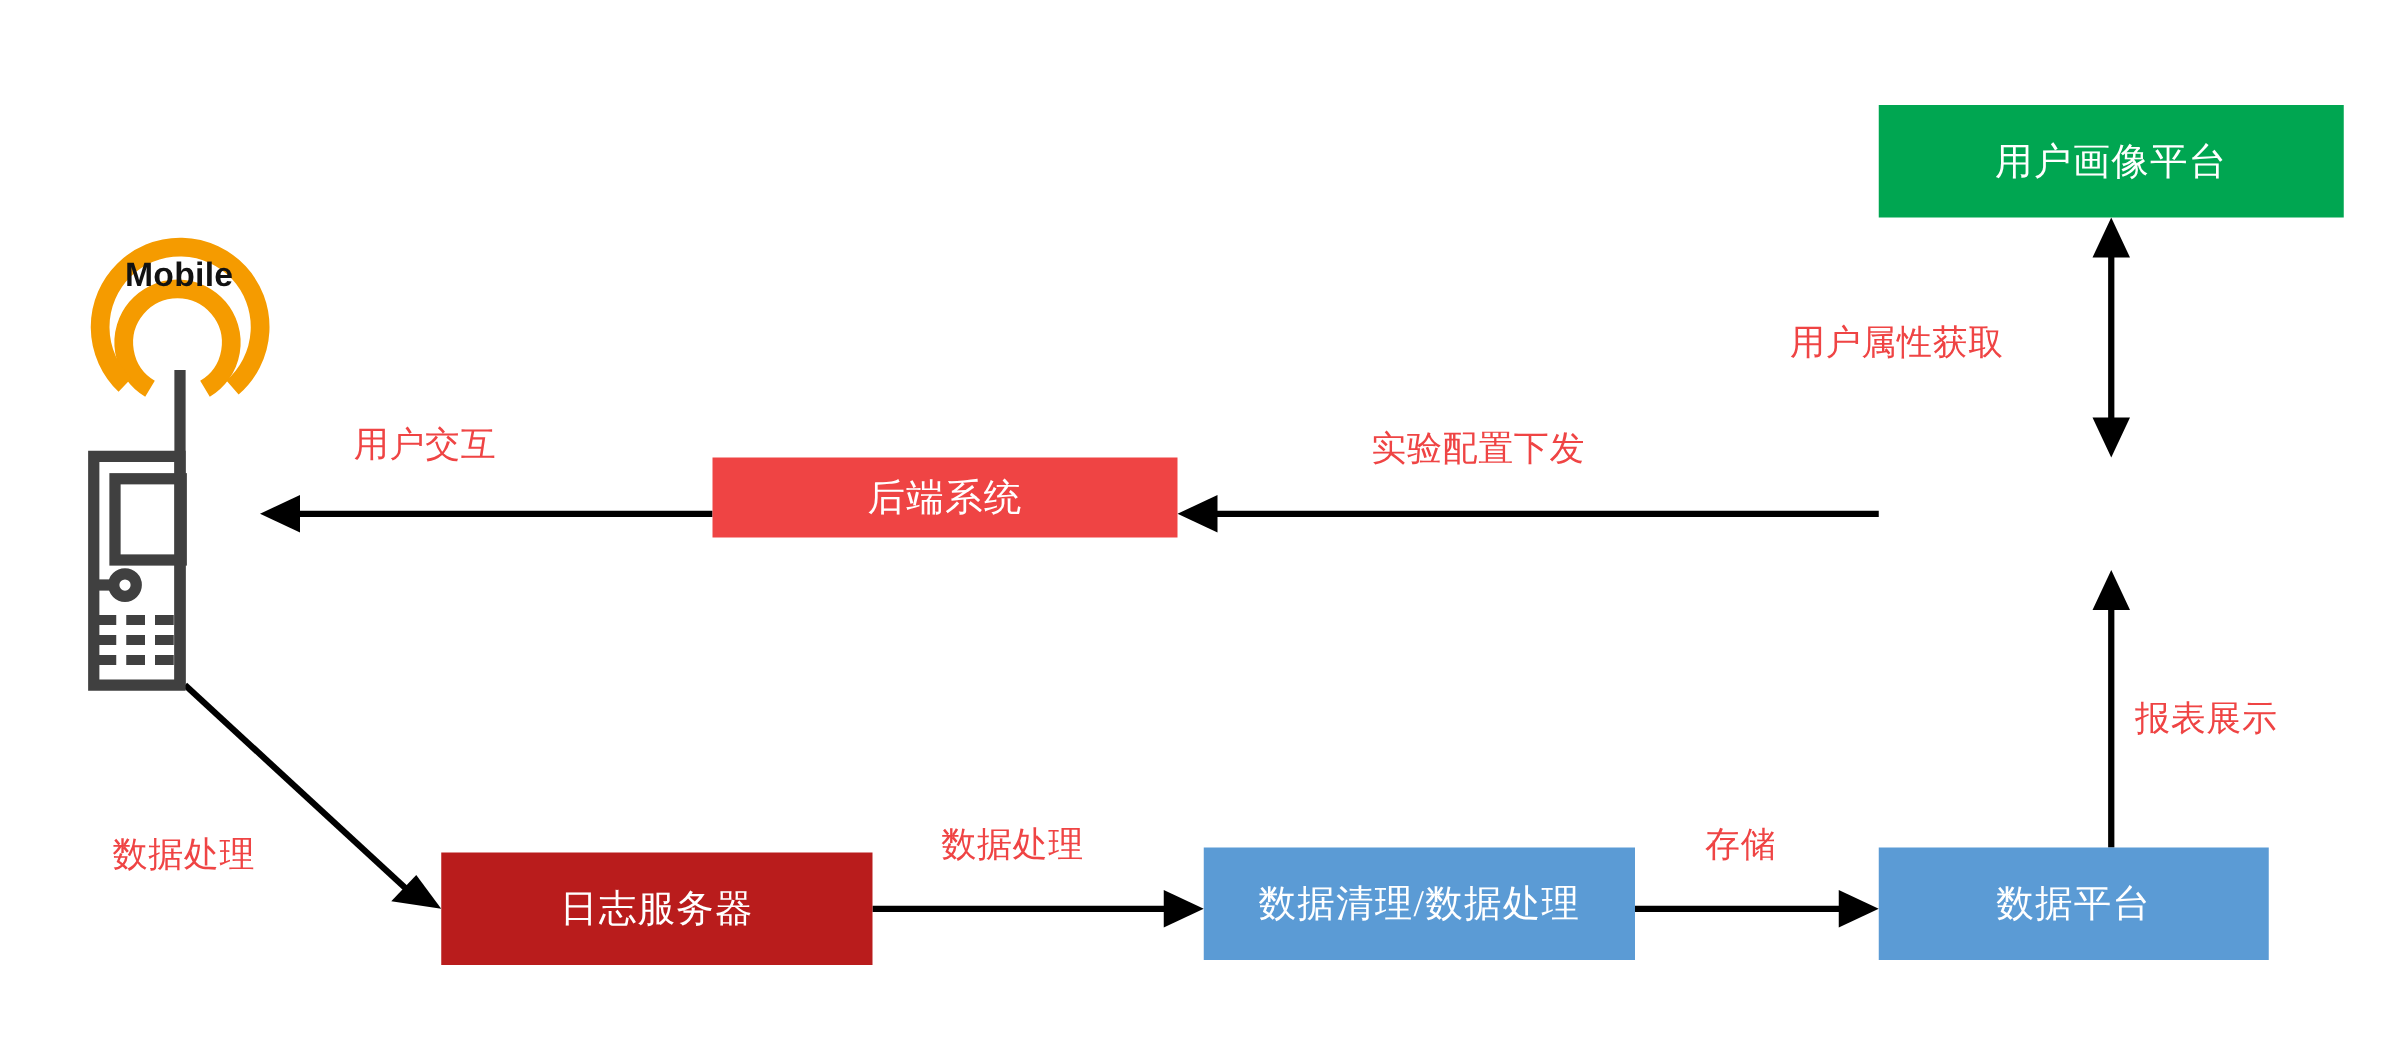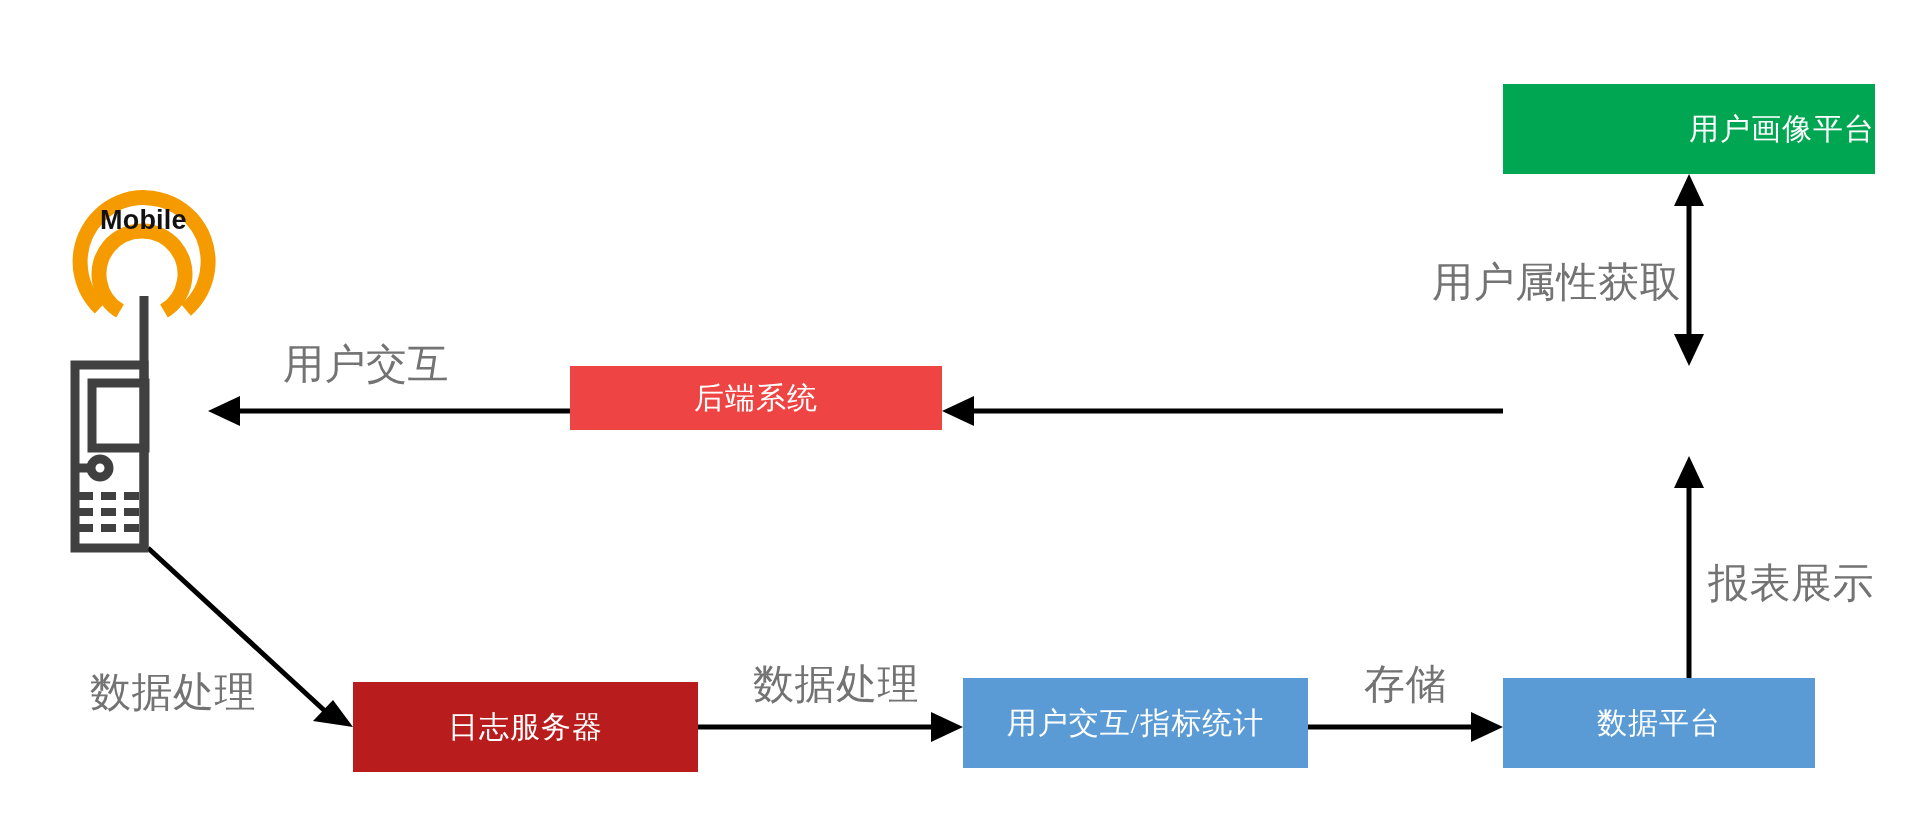--- a/index.html
+++ b/index.html
@@ -20,23 +20,23 @@
     font-size:30px;
     letter-spacing:1px;
     box-sizing:border-box;
     white-space:nowrap;
   }
   .node-label{pointer-events:none;}
 
   
   .edge-label{
     position:absolute;
-    color:#737373;
+    color:#ef4444;
     font-family:"Liberation Serif","DejaVu Serif",serif;
-    font-size:41px;
+    font-size:28px;
     white-space:nowrap;
     letter-spacing:0.5px;
   }
   .mobile-title{
     position:absolute;
     color:#121212;
     font-family:"Liberation Sans","DejaVu Sans",sans-serif;
     font-weight:bold;
     font-size:27px;
     letter-spacing:0.2px;
@@ -119,43 +119,44 @@
       <rect x="101" y="508" width="15" height="8"></rect>
       <rect x="124" y="508" width="15" height="8"></rect>
       <rect x="78" y="524" width="15" height="8"></rect>
       <rect x="101" y="524" width="15" height="8"></rect>
       <rect x="124" y="524" width="15" height="8"></rect>
     </g>
   </svg>
 
   <div class="mobile-title" style="left:80px;top:205px;margin-left:20px;">Mobile</div>
 
-  <div class="node" id="n0" style="left:1503px;top:84px;width:372px;height:90px;background:#00A651;justify-content:flex-end;">
+  <div class="node" id="n0" style="left:1503px;top:84px;width:372px;height:90px;background:#00A651;">
     <span class="node-label">用户画像平台</span>
   </div>
 
   <div class="node" id="n1" style="left:570px;top:366px;width:372px;height:64px;background:#ef4444;">
     <span class="node-label">后端系统</span>
   </div>
 
 
   <div class="node" id="n3" style="left:353px;top:682px;width:345px;height:90px;background:#b91c1c;">
     <span class="node-label">日志服务器</span>
   </div>
 
   <div class="node" id="n4" style="left:963px;top:678px;width:345px;height:90px;background:#5B9BD5;">
-    <span class="node-label">用户交互/指标统计</span>
+    <span class="node-label">数据清理/数据处理</span>
   </div>
 
   <div class="node" id="n5" style="left:1503px;top:678px;width:312px;height:90px;background:#5B9BD5;">
     <span class="node-label">数据平台</span>
   </div>
 
   <div class="edge-label" style="left:283px;top:337px;">用户交互</div>
 
+  <div class="edge-label" style="left:1097px;top:340px;">实验配置下发</div>
 
   <div class="edge-label" style="left:1432px;top:255px;">用户属性获取</div>
 
   <div class="edge-label" style="left:1708px;top:556px;">报表展示</div>
 
   <div class="edge-label" style="left:90px;top:665px;">数据处理</div>
 
   <div class="edge-label" style="left:753px;top:657px;">数据处理</div>
 
   <div class="edge-label" style="left:1364px;top:657px;">存储</div>

